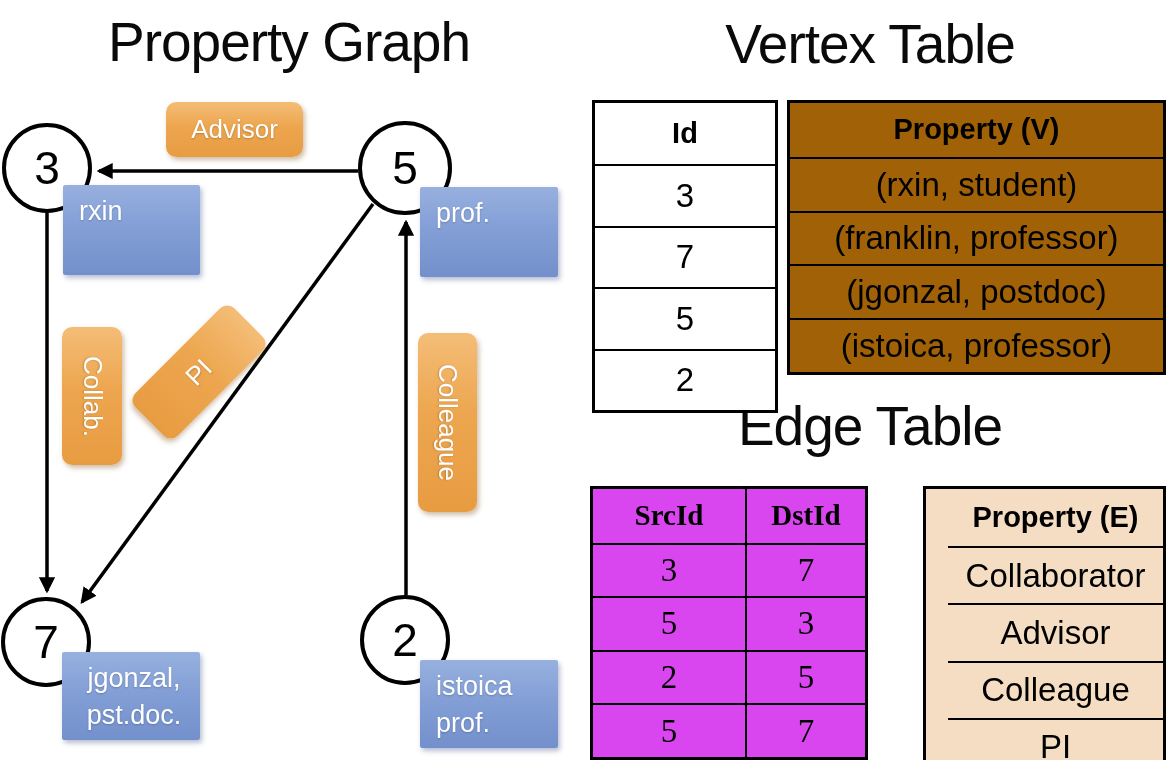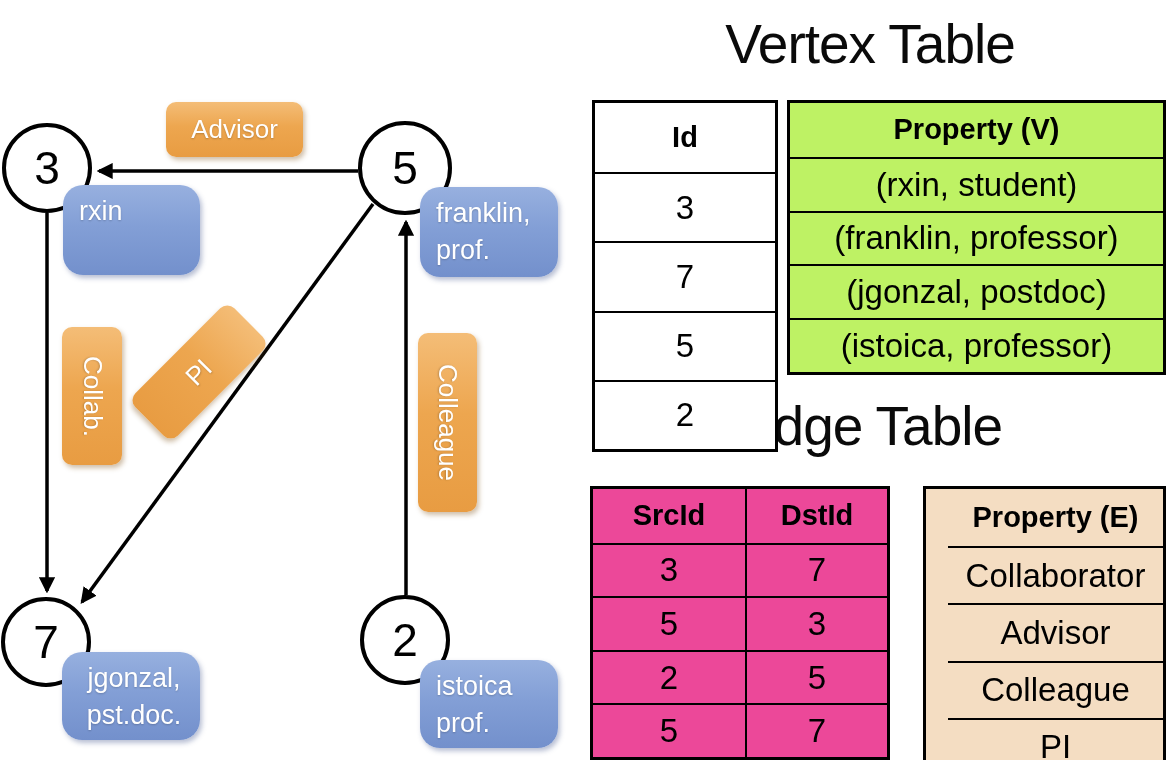--- a/index.html
+++ b/index.html
@@ -34,50 +34,51 @@
         text-shadow:0 1px 2px rgba(0,0,0,.22);}
   #pill-advisor{left:166px;top:102px;width:137px;height:55px;}
   #pill-collab{left:62px;top:327px;width:60px;height:138px;}
   #pill-colleague{left:418px;top:333px;width:59px;height:179px;}
   #pill-pi{left:169px;top:302px;width:60px;height:140px;transform:rotate(45deg);}
   .vtext{transform:rotate(90deg);white-space:nowrap;}
   .vtext-up{transform:rotate(-90deg);white-space:nowrap;}
 
   
   .vbox{background:linear-gradient(180deg,#97b0df 0%,#839fd6 45%,#7390cc 100%);
-        border-radius:20px;box-shadow:2px 3px 5px rgba(50,70,130,.35);
+        border-radius:2px;box-shadow:2px 3px 5px rgba(50,70,130,.35);
         color:#fff;font-size:27px;line-height:1.38;padding:8px 10px 0 16px;
         z-index:3;box-sizing:border-box;text-shadow:0 1px 2px rgba(0,0,0,.2);}
   #vbox-rxin{left:63px;top:185px;width:137px;height:90px;}
   #vbox-franklin{left:420px;top:187px;width:138px;height:90px;}
   #vbox-jgonzal{left:62px;top:652px;width:138px;height:88px;text-align:center;}
   #vbox-istoica{left:420px;top:652px;width:138px;height:88px;margin-top:8px;}
 
   
   .tbl{border:3px solid #000;box-sizing:border-box;display:grid;z-index:1;}
   .tbl .cell{display:flex;align-items:center;justify-content:center;
              font-size:33px;font-weight:300;box-sizing:border-box;}
   .tbl .hdr{font-size:29px;font-weight:700;letter-spacing:0;}
   .row-line{border-top:2px solid #000;}
   .col-line{border-left:2px solid #000;}
 
-  #vtbl-id{left:592px;top:100px;width:186px;height:352px;background:#fff;
+  #vtbl-id{left:592px;top:100px;width:186px;height:313px;background:#fff;
            grid-template-rows:repeat(5,1fr);}
-  #vtbl-prop{left:787px;top:100px;width:379px;height:275px;background:#bef264;
+  #vtbl-prop{left:787px;top:100px;width:379px;height:275px;background:#a16207;
              grid-template-rows:repeat(5,1fr);}
-  #etbl-ids{left:590px;top:486px;width:300px;height:274px;background:#ec4899;
-            grid-template-columns:152px 1fr;grid-template-rows:repeat(5,1fr);}
+  #etbl-ids{left:590px;top:486px;width:278px;height:274px;background:#d946ef;
+            grid-template-columns:152px 1fr;grid-template-rows:repeat(5,1fr);font-family:Liberation Serif, serif;}
   #etbl-prop{left:923px;top:486px;width:243px;height:292px;background:#f4ddc2;
              grid-template-rows:repeat(5,1fr);padding-left:22px;}
 </style>
 </head>
 <body>
 
 <div id="canvas">
 
+  <div class="abs big-title" id="pg-title">Property Graph</div>
   <div class="abs big-title" id="et-title">Edge Table</div>
   <div class="abs big-title" id="vt-title">Vertex Table</div>
 
   <svg class="abs" id="edges" width="585" height="760" viewBox="0 0 585 760">
     <defs>
       <marker id="arrow" viewBox="0 0 10 10" refX="8.5" refY="5" markerWidth="4.6" markerHeight="4.6" orient="auto">
         <path d="M0,0 L10,5 L0,10 z" fill="#000"></path>
       </marker>
     </defs>
     <line x1="358" y1="171" x2="99" y2="171" stroke="#000" stroke-width="3.5" marker-end="url(#arrow)"></line>
@@ -109,21 +110,20 @@
     <span class="vtext-up">PI</span>
   </div>
   <div class="abs pill" id="pill-colleague">
     <span class="vtext">Colleague</span>
   </div>
 
   <div class="abs vbox" id="vbox-rxin">
     <div>rxin</div>
   </div>
   <div class="abs vbox" id="vbox-franklin">
-    <div>franklin,</div>
     <div>prof.</div>
   </div>
   <div class="abs vbox" id="vbox-jgonzal">
     <div>jgonzal,</div>
     <div>pst.doc.</div>
   </div>
   <div class="abs vbox" id="vbox-istoica">
     <div>istoica</div>
     <div>prof.</div>
   </div>

